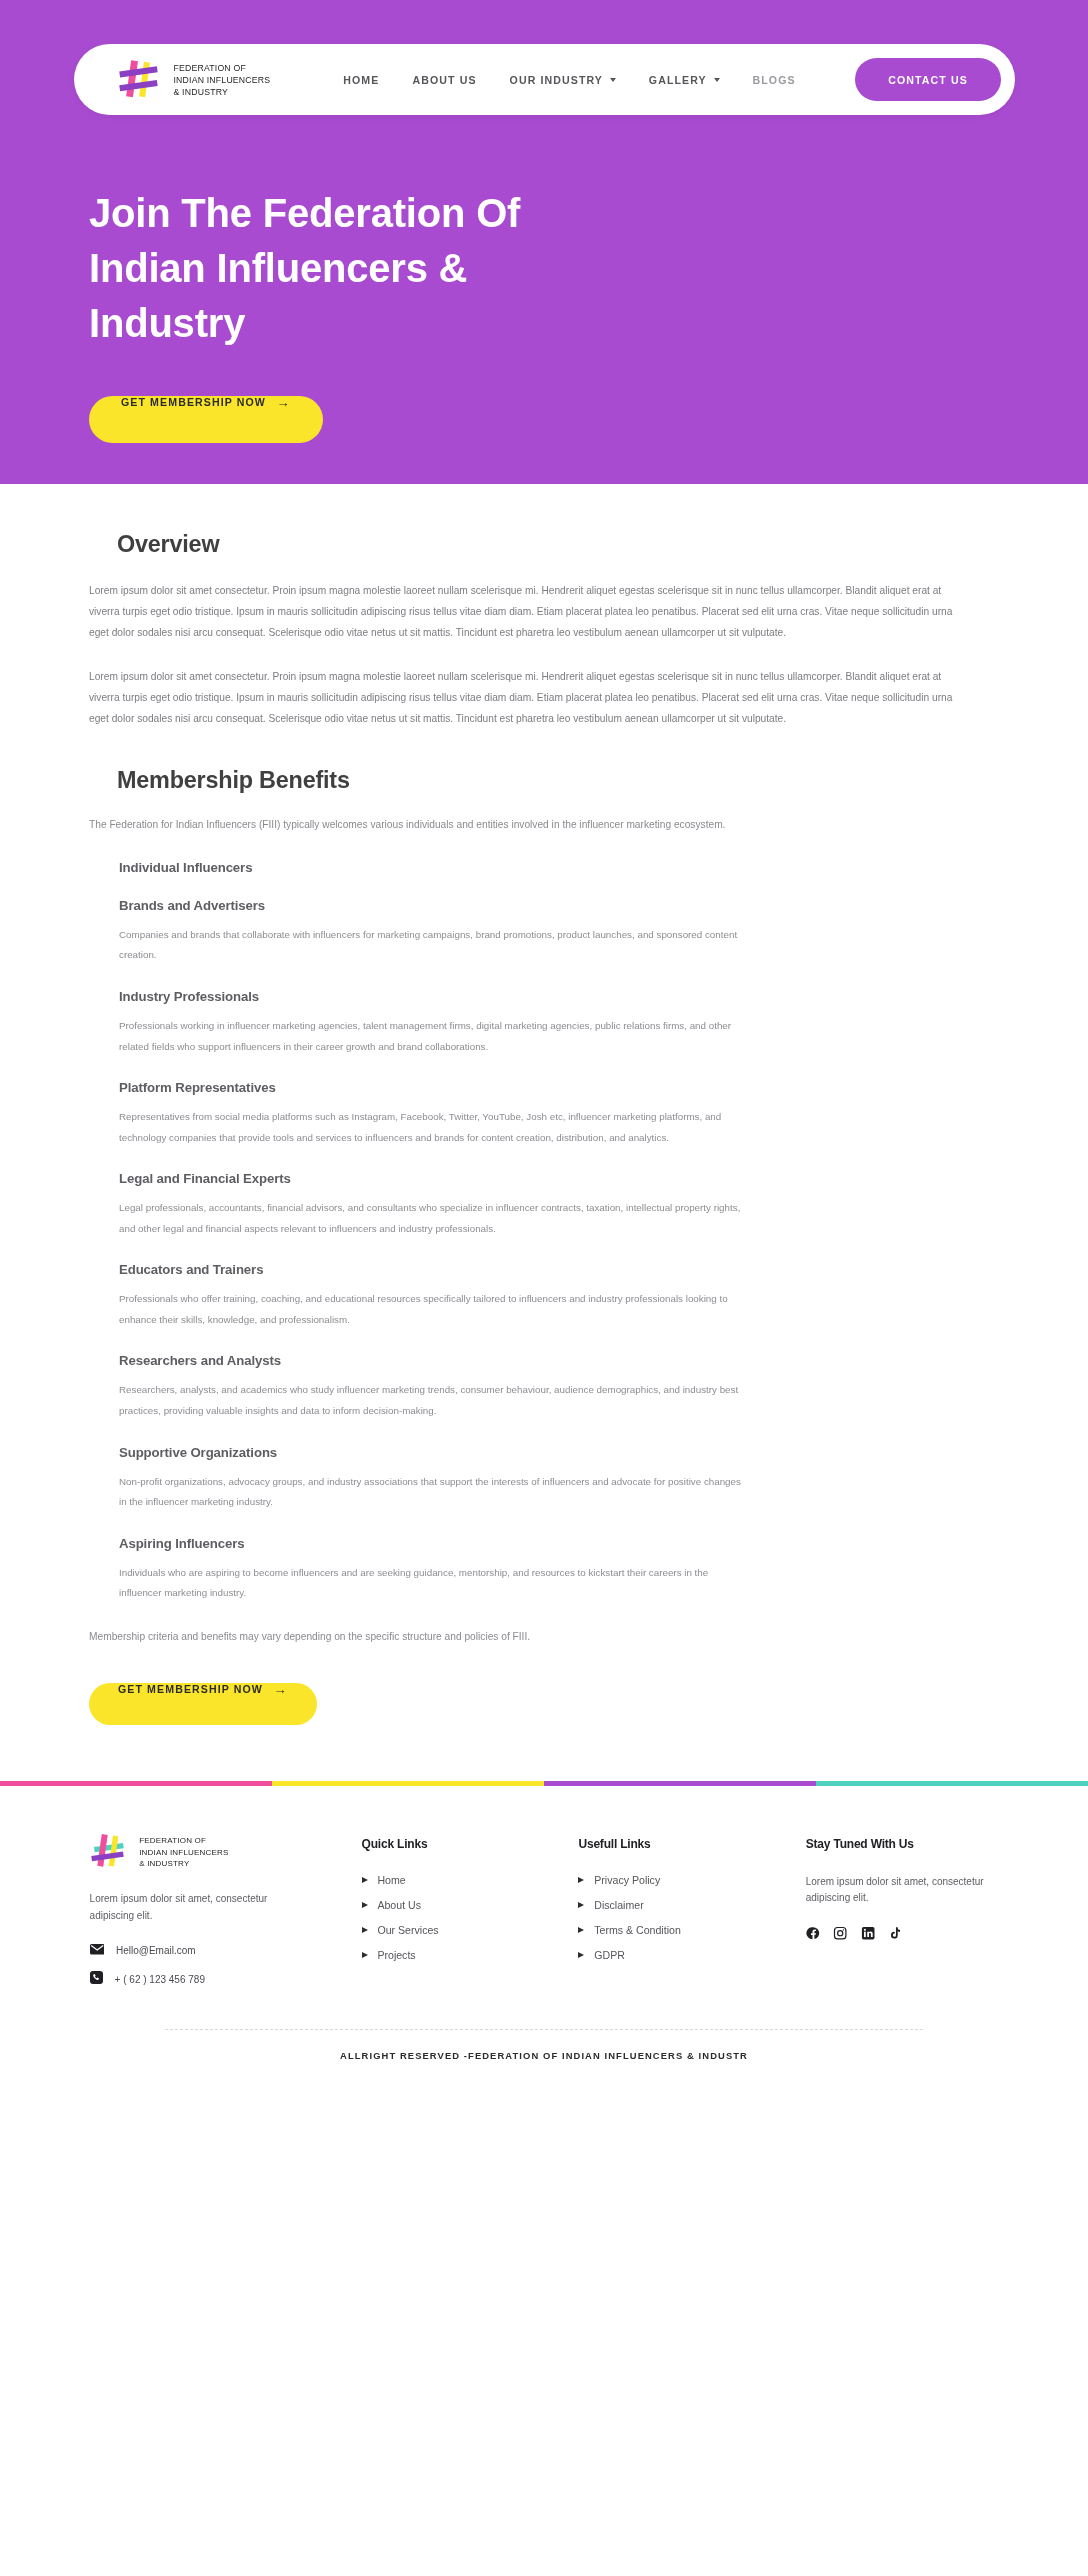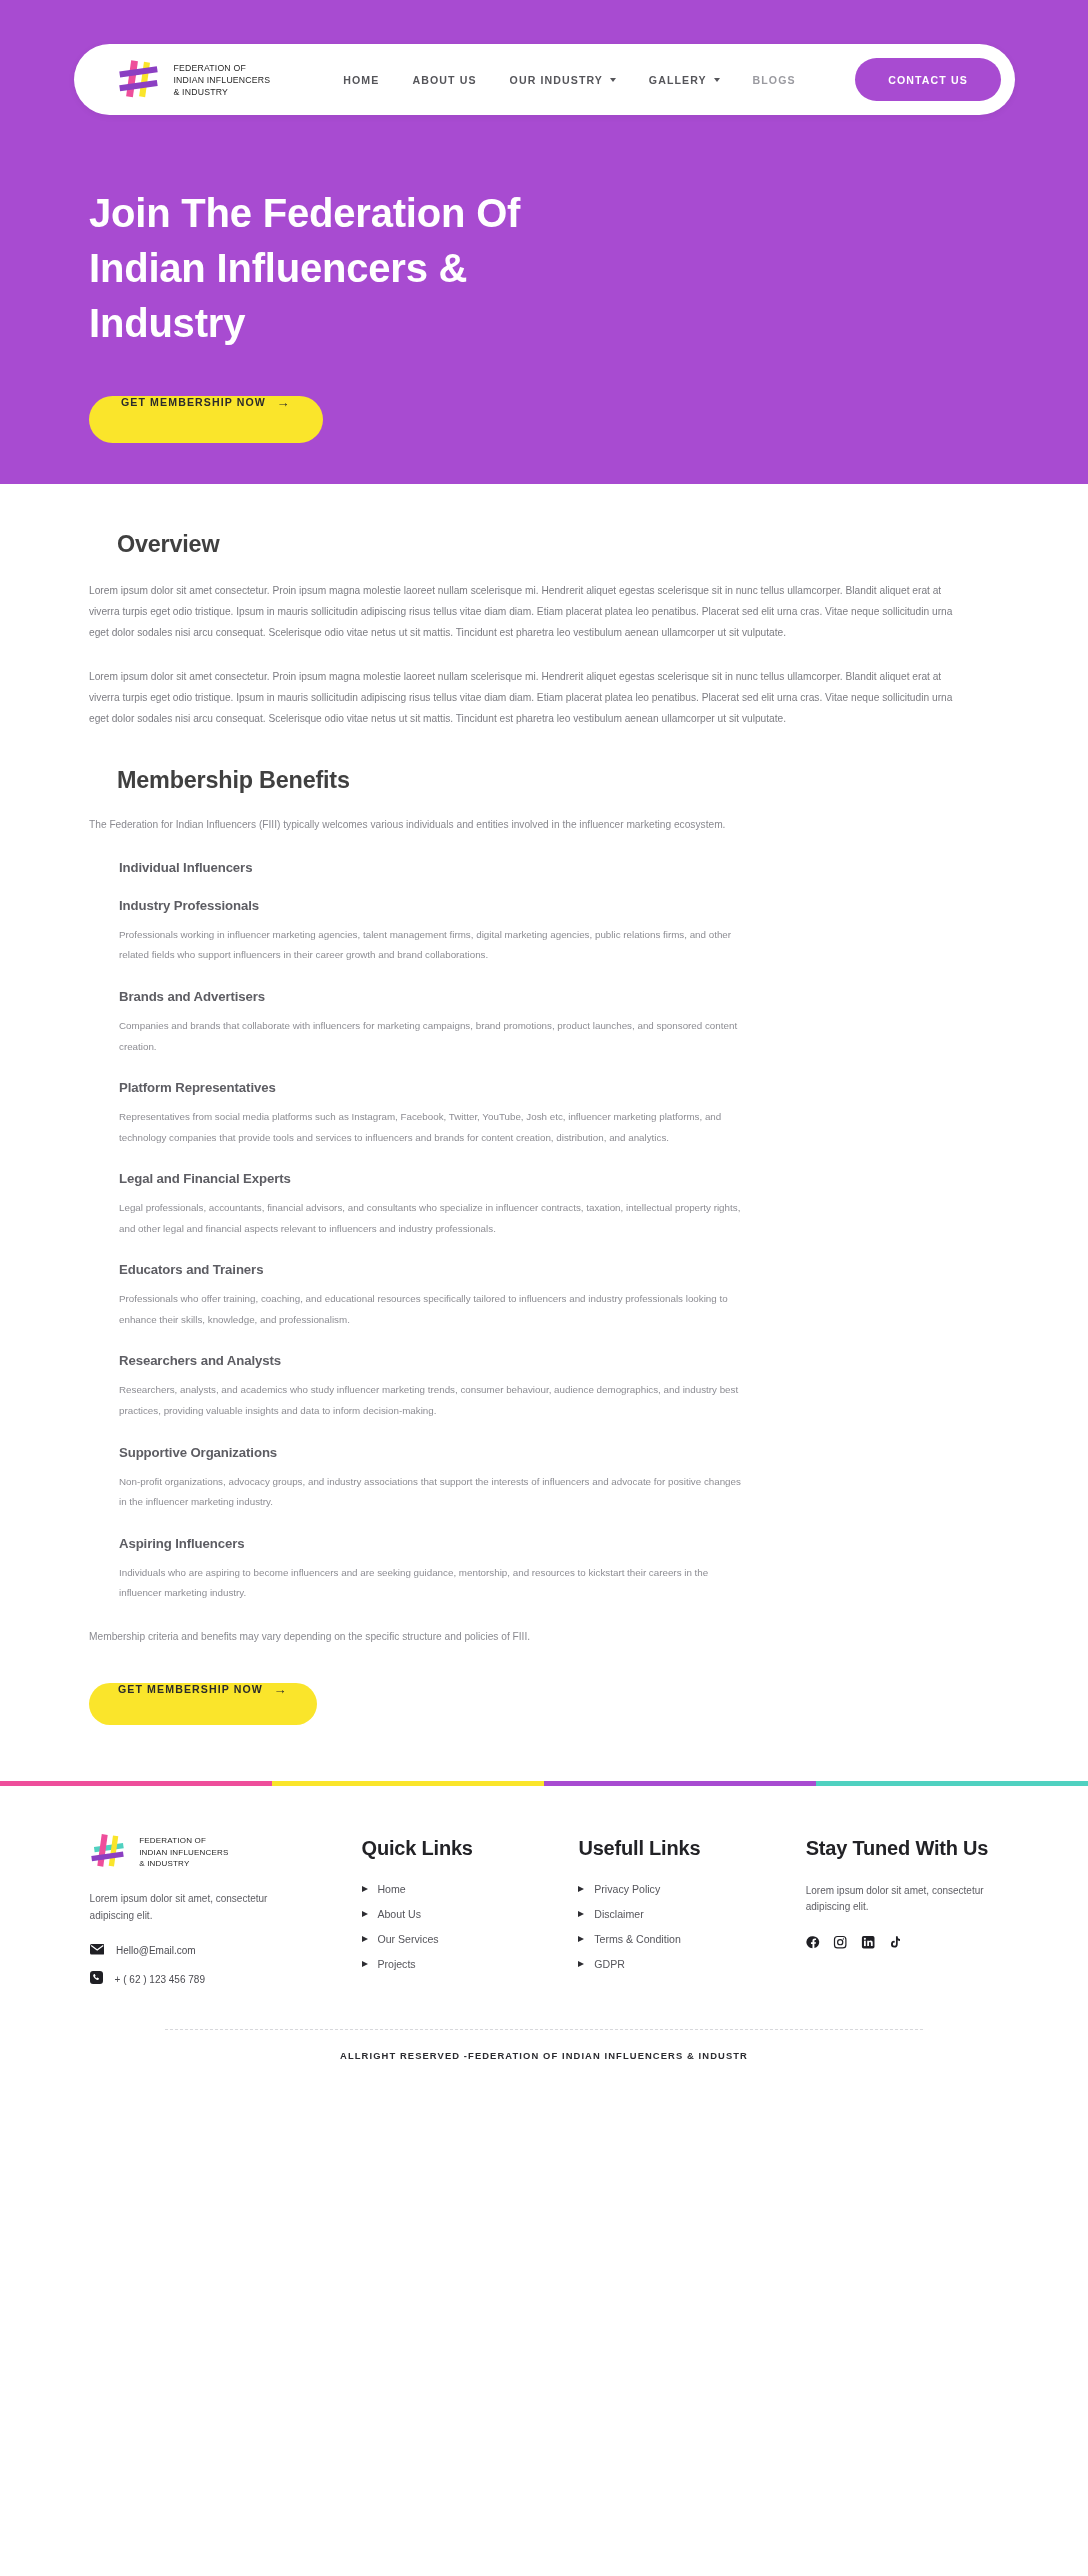--- a/index.html
+++ b/index.html
@@ -191,21 +191,21 @@
     font-size: 10px;
     line-height: 1.62;
     color: #5d5d63;
     max-width: 189px;
   }
   .f-contact { margin-top: 19.7px; display: flex; flex-direction: column; gap: 13.6px; }
   .f-contact-row { display: flex; align-items: center; gap: 12px; }
   .f-contact-row .txt { font-size: 10px; color: #4a4a50; text-align: center; }
 
   .f-title {
-    font-size: 20px;
+    font-size: 12px;
     font-weight: 700;
     color: #222226;
     letter-spacing: -0.2px;
     margin-bottom: 23px;
   }
   .f-links { list-style: none; display: flex; flex-direction: column; gap: 13px; }
   .f-links li { display: flex; align-items: center; gap: 9.8px; }
   .f-links .tri {
     width: 0; height: 0;
     border-top: 3.8px solid transparent;
@@ -300,26 +300,26 @@
 
   <section style="margin-top:38px;">
     <h2 class="section-title">Membership Benefits</h2>
     <p class="mb-intro">The Federation for Indian Influencers (FIII) typically welcomes various individuals and entities involved in the influencer marketing ecosystem.</p>
 
     <div class="benefits">
       <div class="benefit">
         <h3>Individual Influencers</h3>
       </div>
       <div class="benefit">
+        <h3>Brands and Advertisers</h3>
+        <p>Companies and brands that collaborate with influencers for marketing campaigns, brand promotions, product launches, and sponsored content creation.</p>
+      </div>
+      <div class="benefit">
         <h3>Industry Professionals</h3>
         <p>Professionals working in influencer marketing agencies, talent management firms, digital marketing agencies, public relations firms, and other related fields who support influencers in their career growth and brand collaborations.</p>
-      </div>
-      <div class="benefit">
-        <h3>Brands and Advertisers</h3>
-        <p>Companies and brands that collaborate with influencers for marketing campaigns, brand promotions, product launches, and sponsored content creation.</p>
       </div>
       <div class="benefit">
         <h3>Platform Representatives</h3>
         <p>Representatives from social media platforms such as Instagram, Facebook, Twitter, YouTube, Josh etc, influencer marketing platforms, and technology companies that provide tools and services to influencers and brands for content creation, distribution, and analytics.</p>
       </div>
       <div class="benefit">
         <h3>Legal and Financial Experts</h3>
         <p>Legal professionals, accountants, financial advisors, and consultants who specialize in influencer contracts, taxation, intellectual property rights, and other legal and financial aspects relevant to influencers and industry professionals.</p>
       </div>
       <div class="benefit">

